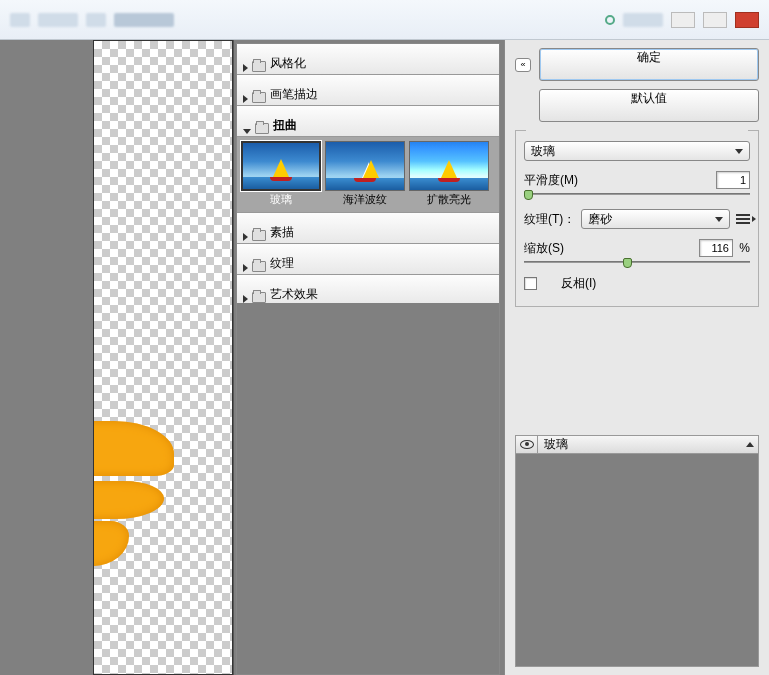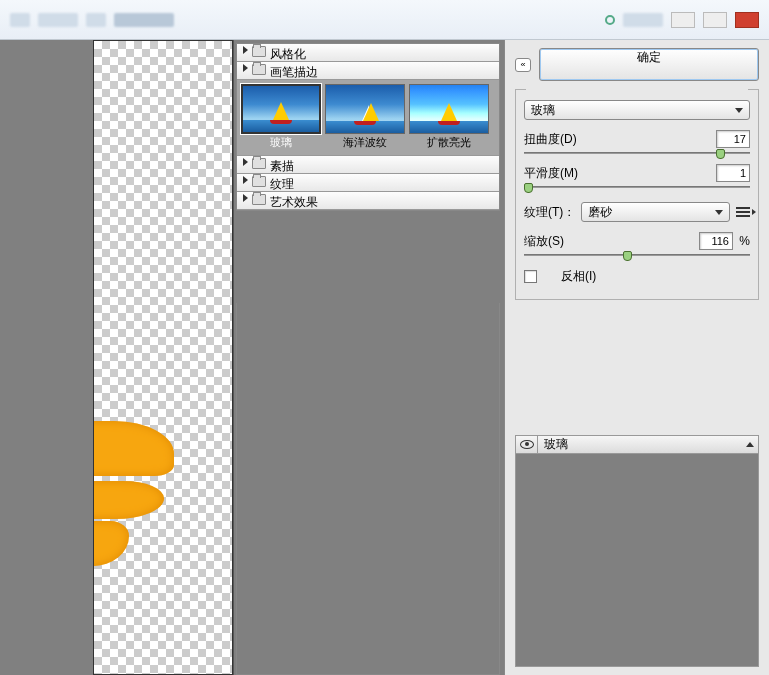--- a/index.html
+++ b/index.html
@@ -38,21 +38,21 @@
     box-shadow: inset 0 0 10px #e08a00;
   }
   .orange-shape .s1 { width: 100px; height: 55px; top: 0; left: 0; border-radius: 0 60% 20% 0; }
   .orange-shape .s2 { width: 90px; height: 38px; top: 60px; left: 0; border-radius: 0 50% 60% 0; }
   .orange-shape .s3 { width: 55px; height: 45px; top: 100px; left: 0; border-radius: 0 40% 80% 0; }
   
   .middle-pane { width: 271px; background: #808080; border-left: 1px solid #555; position: relative; }
   .filter-tree { position: absolute; top: 3px; left: 2px; right: 4px; background: #fff; border: 1px solid #888; }
   .cat-row {
     background: linear-gradient(#fdfdfd, #e8e8e8);
-    border-bottom: 1px solid #999; padding: 2px 6px; display: flex; align-items: flex-start; gap: 4px; height: 18px;
+    border-bottom: 1px solid #999; padding: 2px 6px; display: flex; align-items: flex-end; gap: 4px; height: 31px;
     cursor: pointer;
   }
   .tri { width: 0; height: 0; display: inline-block; }
   .tri.right { border-top: 4px solid transparent; border-bottom: 4px solid transparent; border-left: 5px solid #333; }
   .tri.down { border-left: 4px solid transparent; border-right: 4px solid transparent; border-top: 5px solid #333; }
   .folder-icon { width: 14px; height: 11px; background: #e0e0e0; border: 1px solid #888; border-radius: 1px; position: relative; top: 0; }
   .folder-icon::before { content: ""; position: absolute; top: -3px; left: 0; width: 6px; height: 3px; background: #e0e0e0; border: 1px solid #888; border-bottom: none; border-radius: 1px 1px 0 0; }
   
   .thumbs-row { background: #a6a6a6; padding: 4px 4px 0 4px; display: flex; gap: 4px; border-bottom: 1px solid #999; flex-wrap: wrap; }
   .thumb { width: 80px; text-align: center; margin-bottom: 4px; }
@@ -148,20 +148,25 @@
       <div class="cat-row">
         <span class="tri right"></span>
         <span class="folder-icon"></span>
         <span>风格化</span>
       </div>
       <div class="cat-row">
         <span class="tri right"></span>
         <span class="folder-icon"></span>
         <span>画笔描边</span>
       </div>
+      <div class="cat-row">
+        <span class="tri down"></span>
+        <span class="folder-icon"></span>
+        <b><span>扭曲</span></b>
+      </div>
       <div class="thumbs-row">
         <div class="thumb selected">
           <div class="img">
               <div class="sky"></div>
               <div class="sea"></div>
               <div class="sail y"></div>
               <div class="boat"></div>
             </div>
           <div class="label">玻璃</div>
         </div>
@@ -204,36 +209,31 @@
     <div class="grey-fill"></div>
   </div>
 
   <div class="right-pane">
     <div class="btn-row">
       <div class="collapse-btn">
         <span class="dbl-chev">«</span>
       </div>
       <div class="wide-btn">确定</div>
     </div>
+    <div class="btn-row">
+      <span style="width:16px"></span>
+      <div class="wide-btn default">默认值</div>
+    </div>
 
     <div class="param-panel">
       <div class="dropdown">
         <span>玻璃</span>
         <span class="dd-arrow"></span>
       </div>
 
-      <div class="slider-row">
-        <div class="slider-label-line">
-          <span>扭曲度(D)</span>
-          <input class="num-input" value="17" style="">
-        </div>
-        <div class="slider-track">
-          <div class="slider-thumb" style="left:85%"></div>
-        </div>
-      </div>
 
       <div class="slider-row">
         <div class="slider-label-line">
           <span>平滑度(M)</span>
           <input class="num-input" value="1" style="">
         </div>
         <div class="slider-track">
           <div class="slider-thumb" style="left:0%"></div>
         </div>
       </div>

